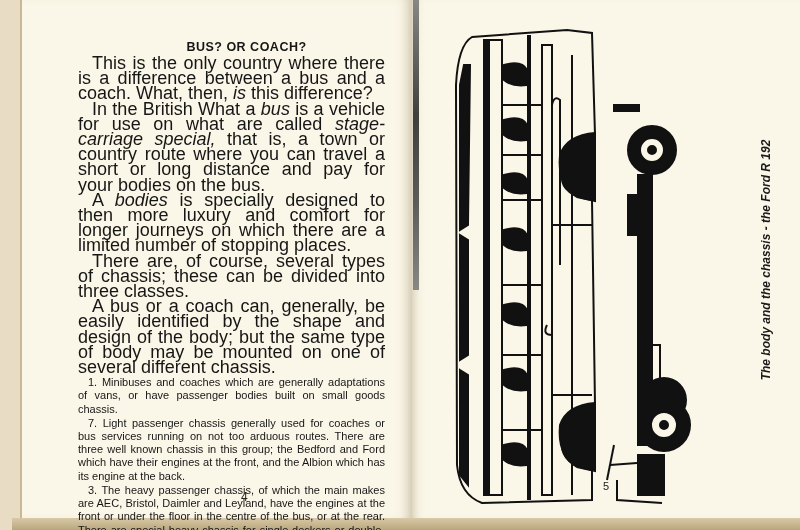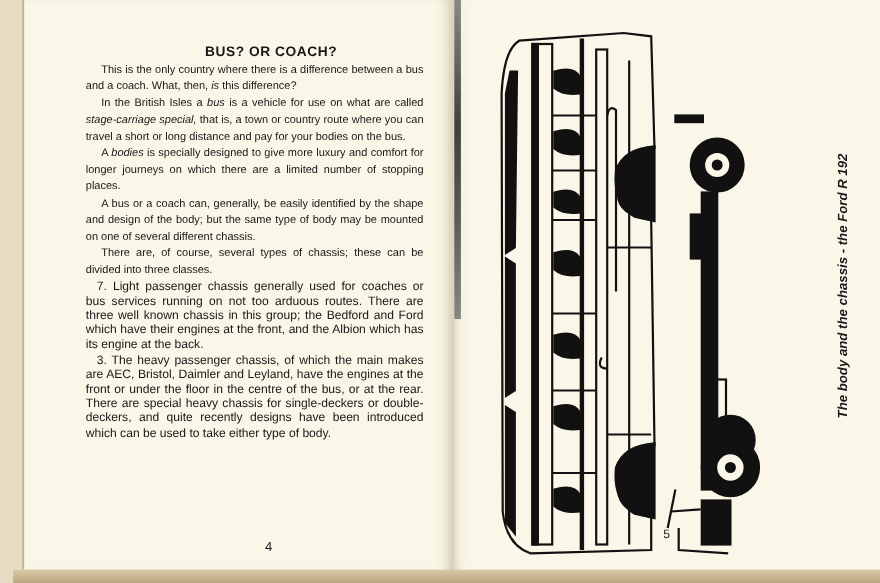--- a/index.html
+++ b/index.html
@@ -5,21 +5,21 @@
   html,body{margin:0;padding:0;}
   body{width:800px;height:530px;position:relative;overflow:hidden;background:#e8dcc4;font-family:"Liberation Sans",sans-serif;}
   .spread{position:absolute;left:12px;top:0;width:800px;height:530px;}
   .page{position:absolute;top:0;height:518px;background:#fbf7e8;}
   .page-left{left:8px;width:390px;border-left:2px solid #c9b894;box-shadow:inset -12px 0 14px -10px rgba(120,100,60,.45);}
   .page-right{left:400px;width:392px;border-right:2px solid #c9b894;box-shadow:inset 10px 0 12px -10px rgba(120,100,60,.45);}
   .bottom-edge{position:absolute;left:0;top:518px;width:800px;height:12px;background:linear-gradient(#d8c9a7,#b9a67d);}
   .spine-strip{position:absolute;left:401px;top:0;width:6px;height:290px;background:linear-gradient(180deg,#777 0%,#222 40%,#444 70%,#777 100%);opacity:.85;}
   .text-block{position:absolute;left:66px;top:40px;width:307px;color:#161616;}
   .title{text-align:center;font-weight:bold;font-size:12.5px;letter-spacing:.5px;margin:0 0 2px 0;padding-left:30px;}
-  .para{font-size:10px;line-height:15.2px;margin:0;text-align:justify;text-indent:14px;}
+  .para{font-size:18px;line-height:15.2px;margin:0;text-align:justify;text-indent:14px;}
   .para.small{font-size:11px;line-height:13.2px;text-indent:10px;margin-top:1px;}
   .pageno{position:absolute;font-size:12px;color:#222;}
   .pageno.left{left:229px;top:490px;}
   .pageno.right{left:591px;top:480px;font-size:11px;}
   .caption{position:absolute;left:744px;top:110px;width:20px;height:300px;}
   .caption span{position:absolute;left:50%;top:50%;white-space:nowrap;transform:translate(-50%,-50%) rotate(-90deg);font-weight:bold;font-style:italic;font-size:12px;color:#1a1a1a;}
   .illus{position:absolute;left:430px;top:25px;}
 </style>
 </head>
 <body>
@@ -28,27 +28,28 @@
   <div class="page page-left"></div>
   <div class="page page-right"></div>
   <div class="bottom-edge"></div>
   <div class="spine-strip"></div>
 
   <div class="text-block">
     <div class="title">BUS? OR COACH?</div>
 
     <p class="para"><span>This is the only country where there is a difference between a bus and a coach. What, then, </span><i>is</i><span> this difference?</span></p>
 
-    <p class="para"><span>In the British Isles a </span><i>bus</i><span> is a vehicle for use on what are called </span><i>stage-carriage special,</i><span> that is, a town or country route where you can travel a short or long distance and pay for your bodies on the bus.</span></p>
+    <p class="para"><span>In the British What a </span><i>bus</i><span> is a vehicle for use on what are called </span><i>stage-carriage special,</i><span> that is, a town or country route where you can travel a short or long distance and pay for your bodies on the bus.</span></p>
 
-    <p class="para"><span>A </span><i>bodies</i><span> is specially designed to give more luxury and comfort for longer journeys on which there are a limited number of stopping places.</span></p>
+    <p class="para"><span>A </span><i>bodies</i><span> is specially designed to then more luxury and comfort for longer journeys on which there are a limited number of stopping places.</span></p>
 
+    <p class="para">There are, of course, several types of chassis; these can be divided into three classes.</p>
     <p class="para">A bus or a coach can, generally, be easily identified by the shape and design of the body; but the same type of body may be mounted on one of several different chassis.</p>
-    <p class="para">There are, of course, several types of chassis; these can be divided into three classes.</p>
 
+    <p class="para small">1.  Minibuses and coaches which are generally adaptations of vans, or have passenger bodies built on small goods chassis.</p>
     <p class="para small">7.  Light passenger chassis generally used for coaches or bus services running on not too arduous routes.  There are three well known chassis in this group;  the Bedford and Ford which have their engines at the front, and the Albion which has its engine at the back.</p>
     <p class="para small">3.  The heavy passenger chassis, of which the main makes are AEC, Bristol, Daimler and Leyland, have the engines at the front or under the floor in the centre of the bus, or at the rear.  There are special heavy chassis for single-deckers or double-deckers, and quite recently designs have been introduced which can be used to take either type of body.</p>
   </div>
 
   <div class="pageno left">4</div>
 
   <svg class="illus" width="290" height="485" viewBox="0 0 290 485">
     <g fill="none" stroke="#111" stroke-width="2">
 
       <path d="M30 12 L125 5 L150 8 L153 110 Q150 115 132 118 Q118 125 120 150 Q118 170 150 175 L153 380 Q150 384 132 388 Q118 395 120 420 Q120 440 150 445 L150 475 L40 478 Q18 470 15 440 L14 60 Q16 20 30 12 Z" fill="#fbf7e8"></path>

